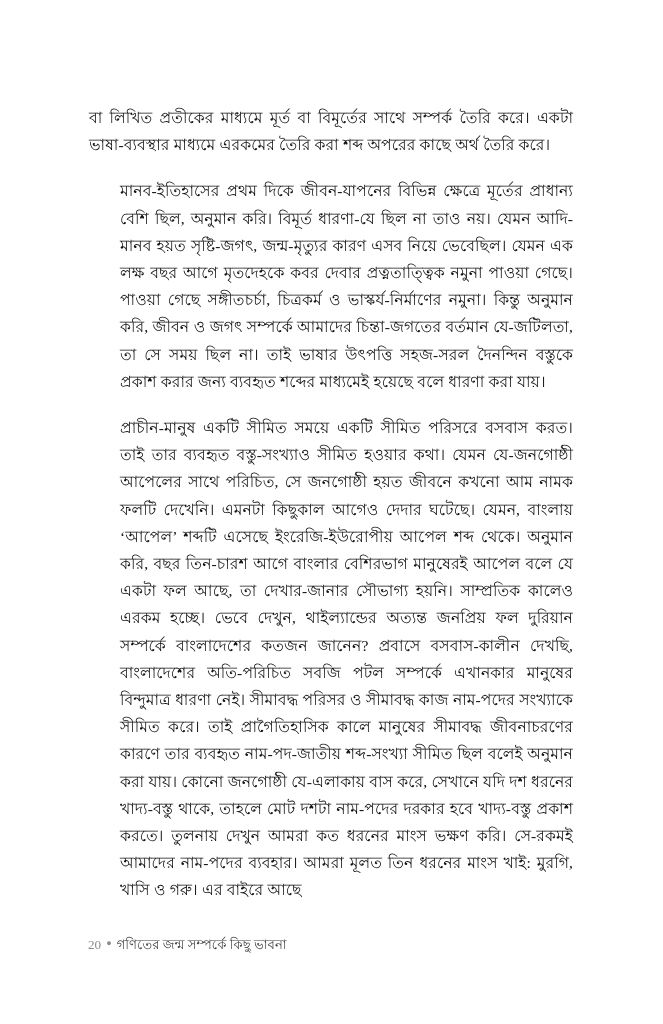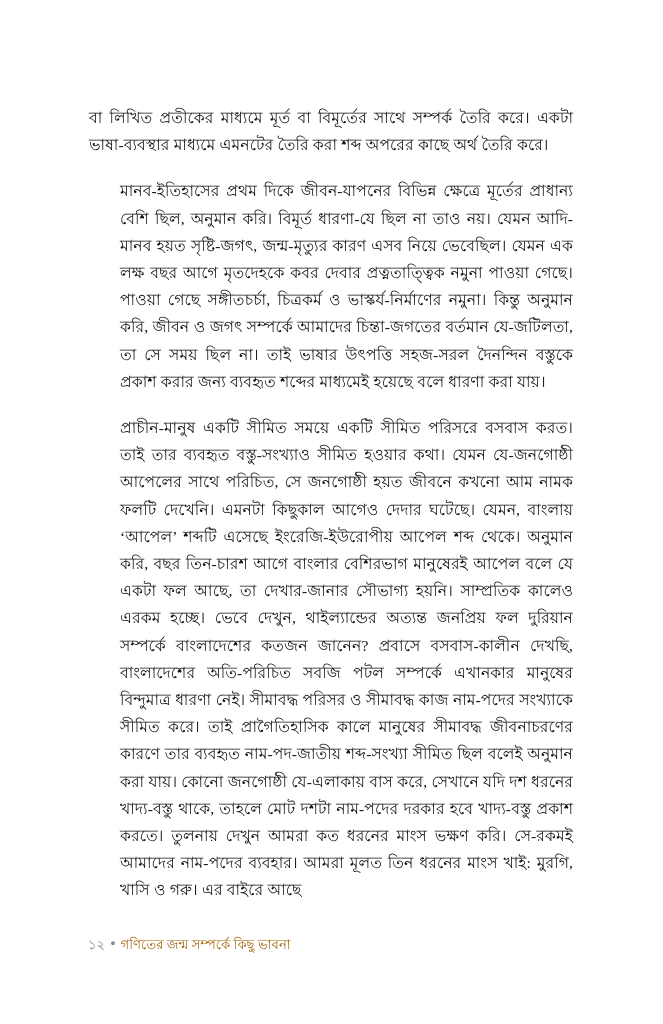--- a/index.html
+++ b/index.html
@@ -66,36 +66,36 @@
     white-space: nowrap;
   }
   .footer .page-num { color: #8c8c8c; }
   .footer .sep {
     color: #8c8c8c;
     font-size: 9px;
     position: relative;
     top: -3px;
   }
   .footer .running-title {
-    color: #a16207;
+    color: #404040;
     font-style: normal;
   }
 </style>
 </head>
 <body>
 
 <div class="page">
 
   <div class="text-block">
-    <p class="para para-1">বা লিখিত প্রতীকের মাধ্যমে মূর্ত বা বিমূর্তের সাথে সম্পর্ক তৈরি করে। একটা ভাষা-ব্যবস্থার মাধ্যমে এমনটের তৈরি করা শব্দ অপরের কাছে অর্থ তৈরি করে।</p>
+    <p class="para para-1">বা লিখিত প্রতীকের মাধ্যমে মূর্ত বা বিমূর্তের সাথে সম্পর্ক তৈরি করে। একটা ভাষা-ব্যবস্থার মাধ্যমে এরকমের তৈরি করা শব্দ অপরের কাছে অর্থ তৈরি করে।</p>
 
     <p class="para para-2">মানব-ইতিহাসের প্রথম দিকে জীবন-যাপনের বিভিন্ন ক্ষেত্রে মূর্তের প্রাধান্য বেশি ছিল, অনুমান করি। বিমূর্ত ধারণা-যে ছিল না তাও নয়। যেমন আদি-মানব হয়ত সৃষ্টি-জগৎ, জন্ম-মৃত্যুর কারণ এসব নিয়ে ভেবেছিল। যেমন এক লক্ষ বছর আগে মৃতদেহকে কবর দেবার প্রত্নতাত্ত্বিক নমুনা পাওয়া গেছে। পাওয়া গেছে সঙ্গীতচর্চা, চিত্রকর্ম ও ভাস্কর্য-নির্মাণের নমুনা। কিন্তু অনুমান করি, জীবন ও জগৎ সম্পর্কে আমাদের চিন্তা-জগতের বর্তমান যে-জটিলতা, তা সে সময় ছিল না। তাই ভাষার উৎপত্তি সহজ-সরল দৈনন্দিন বস্তুকে প্রকাশ করার জন্য ব্যবহৃত শব্দের মাধ্যমেই হয়েছে বলে ধারণা করা যায়।</p>
 
     <p class="para para-3">প্রাচীন-মানুষ একটি সীমিত সময়ে একটি সীমিত পরিসরে বসবাস করত। তাই তার ব্যবহৃত বস্তু-সংখ্যাও সীমিত হওয়ার কথা। যেমন যে-জনগোষ্ঠী আপেলের সাথে পরিচিত, সে জনগোষ্ঠী হয়ত জীবনে কখনো আম নামক ফলটি দেখেনি। এমনটা কিছুকাল আগেও দেদার ঘটেছে। যেমন, বাংলায় ‘আপেল’ শব্দটি এসেছে ইংরেজি-ইউরোপীয় আপেল শব্দ থেকে। অনুমান করি, বছর তিন-চারশ আগে বাংলার বেশিরভাগ মানুষেরই আপেল বলে যে একটা ফল আছে, তা দেখার-জানার সৌভাগ্য হয়নি। সাম্প্রতিক কালেও এরকম হচ্ছে। ভেবে দেখুন, থাইল্যান্ডের অত্যন্ত জনপ্রিয় ফল দুরিয়ান সম্পর্কে বাংলাদেশের কতজন জানেন? প্রবাসে বসবাস-কালীন দেখছি, বাংলাদেশের অতি-পরিচিত সবজি পটল সম্পর্কে এখানকার মানুষের বিন্দুমাত্র ধারণা নেই। সীমাবদ্ধ পরিসর ও সীমাবদ্ধ কাজ নাম-পদের সংখ্যাকে সীমিত করে। তাই প্রাগৈতিহাসিক কালে মানুষের সীমাবদ্ধ জীবনাচরণের কারণে তার ব্যবহৃত নাম-পদ-জাতীয় শব্দ-সংখ্যা সীমিত ছিল বলেই অনুমান করা যায়। কোনো জনগোষ্ঠী যে-এলাকায় বাস করে, সেখানে যদি দশ ধরনের খাদ্য-বস্তু থাকে, তাহলে মোট দশটা নাম-পদের দরকার হবে খাদ্য-বস্তু প্রকাশ করতে। তুলনায় দেখুন আমরা কত ধরনের মাংস ভক্ষণ করি। সে-রকমই আমাদের নাম-পদের ব্যবহার। আমরা মূলত তিন ধরনের মাংস খাই: মুরগি, খাসি ও গরু। এর বাইরে আছে</p>
   </div>
 
   <div class="footer">
-    <span class="page-num">১২</span>
+    <span class="page-num">20</span>
     <span class="sep">●</span>
     <span class="running-title">গণিতের জন্ম সম্পর্কে কিছু ভাবনা</span>
   </div>
 
 </div>
 
 </body></html>

